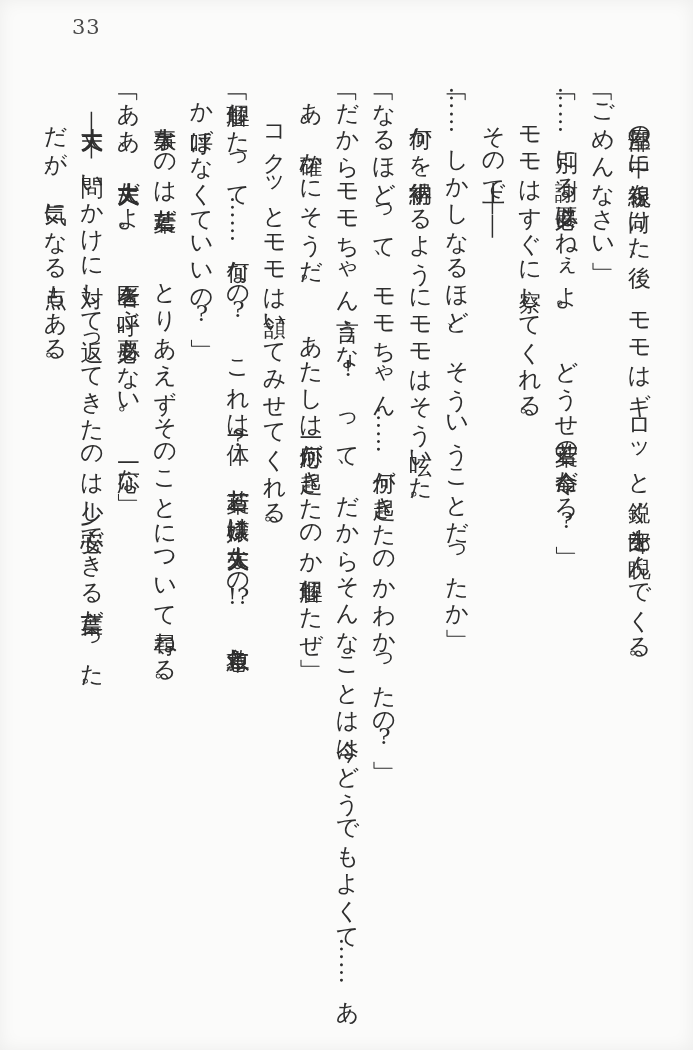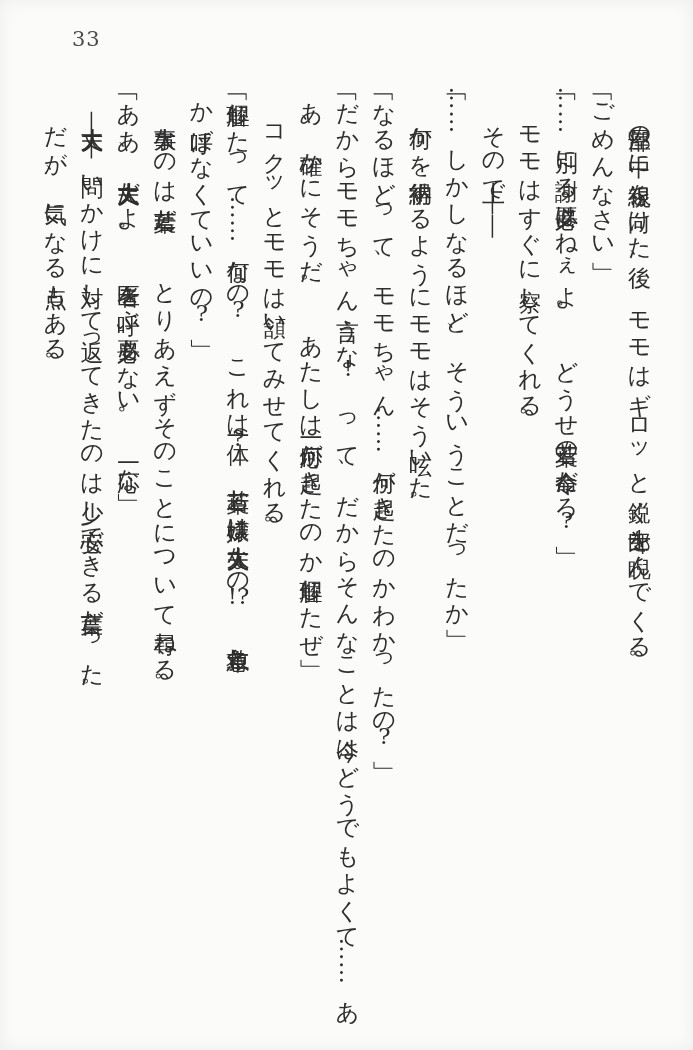--- a/index.html
+++ b/index.html
@@ -9,21 +9,21 @@
     position: relative;
     width: 693px;
     height: 1050px;
     background: #fbfbfa;
     box-shadow: inset 0 0 18px rgba(0,0,0,0.06);
     font-family: "DejaVu Serif", "Liberation Serif", serif;
   }
 
   .page-number {
     position: absolute;
-    top: 27px;
+    top: 15px;
     left: 72px;
     font-size: 21px;
     letter-spacing: 1px;
     color: #4a4a4a;
   }
 
   .text-block {
     position: absolute;
     top: 86px;
     right: 35px;

